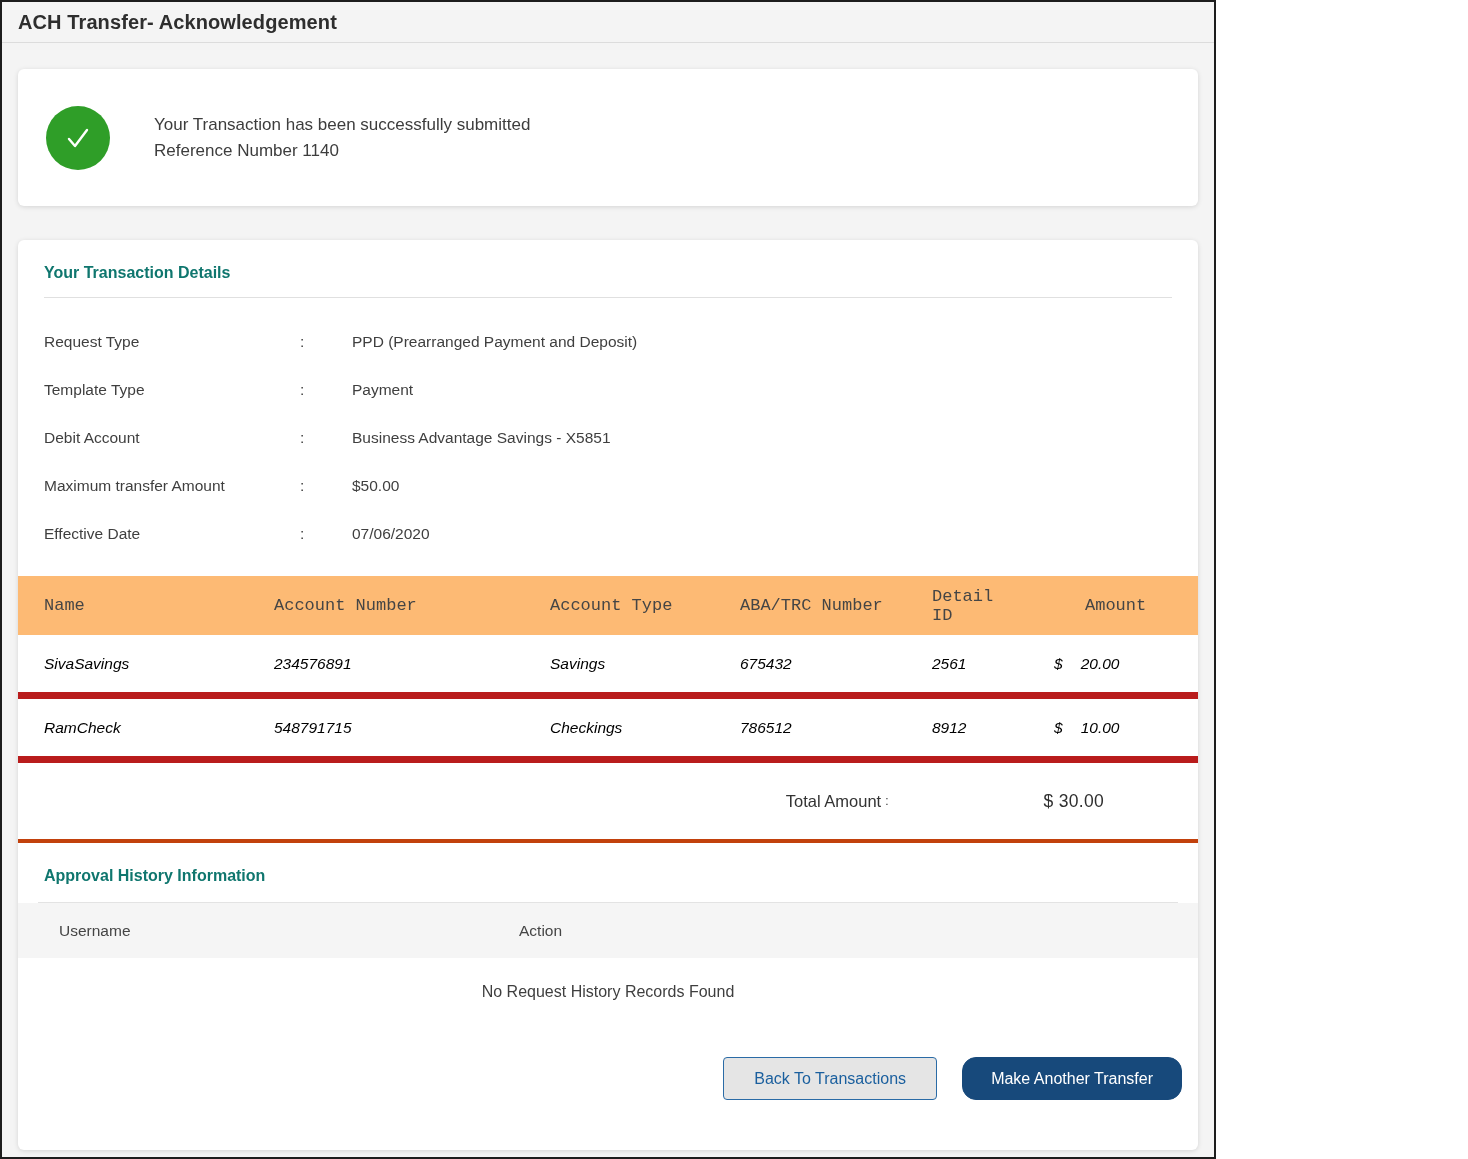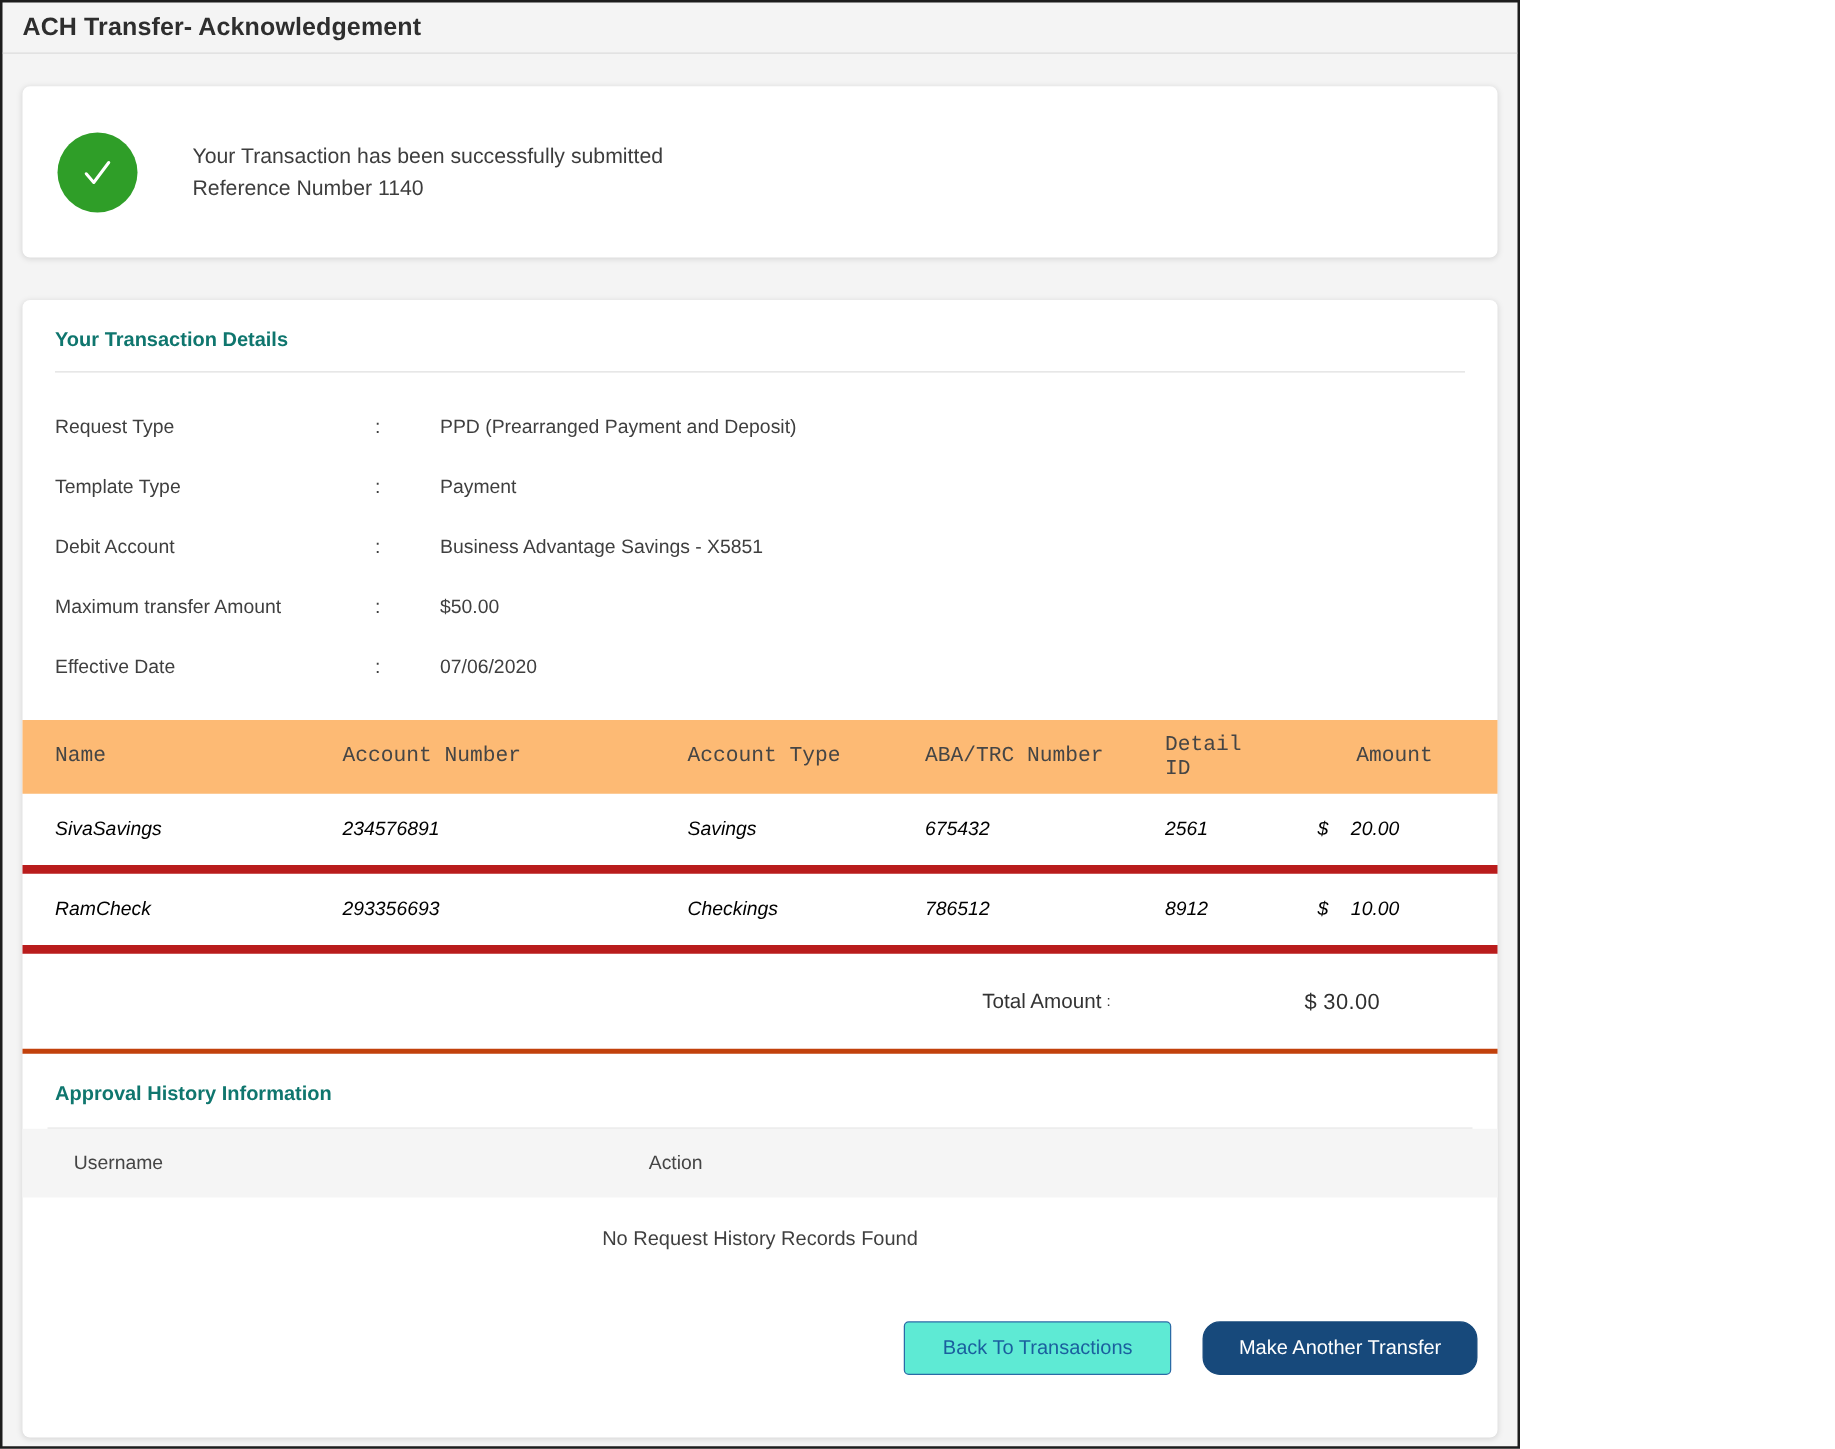--- a/index.html
+++ b/index.html
@@ -170,21 +170,21 @@
   .btn {
     height: 43px;
     padding: 0 28px;
     font-family: "Liberation Sans", sans-serif;
     font-size: 16px;
     border-radius: 14px;
     cursor: pointer;
     min-width: 214px;
   }
   .btn-outline {
-    background: #5eead4;
+    background: #e5e5e5;
     border: 1px solid #2a6ba6;
     color: #1a5f9e;
     border-radius: 4px;
   }
   .btn-primary {
     background: #17497b;
     border: 1px solid #17497b;
     color: #ffffff;
   }
 </style>
@@ -259,21 +259,21 @@
         <span>675432</span>
         <span>2561</span>
         <span class="amount-cell">
           <span>$</span>
           <span>20.00</span>
         </span>
       </div>
 
       <div class="r-grid r-row">
         <span>RamCheck</span>
-        <span>293356693</span>
+        <span>548791715</span>
         <span>Checkings</span>
         <span>786512</span>
         <span>8912</span>
         <span class="amount-cell">
           <span>$</span>
           <span>10.00</span>
         </span>
       </div>
 
       <div class="total-row">

